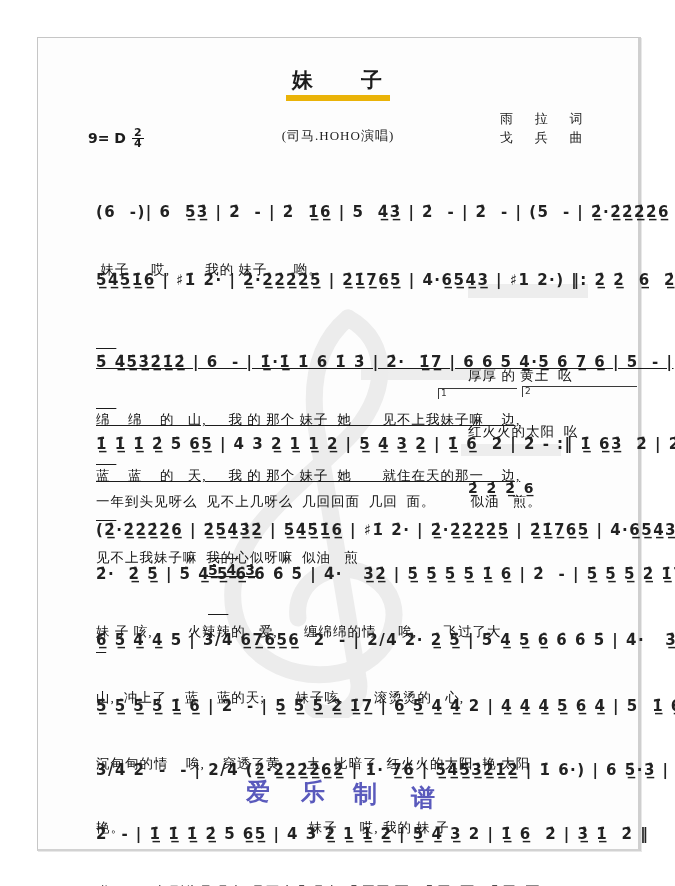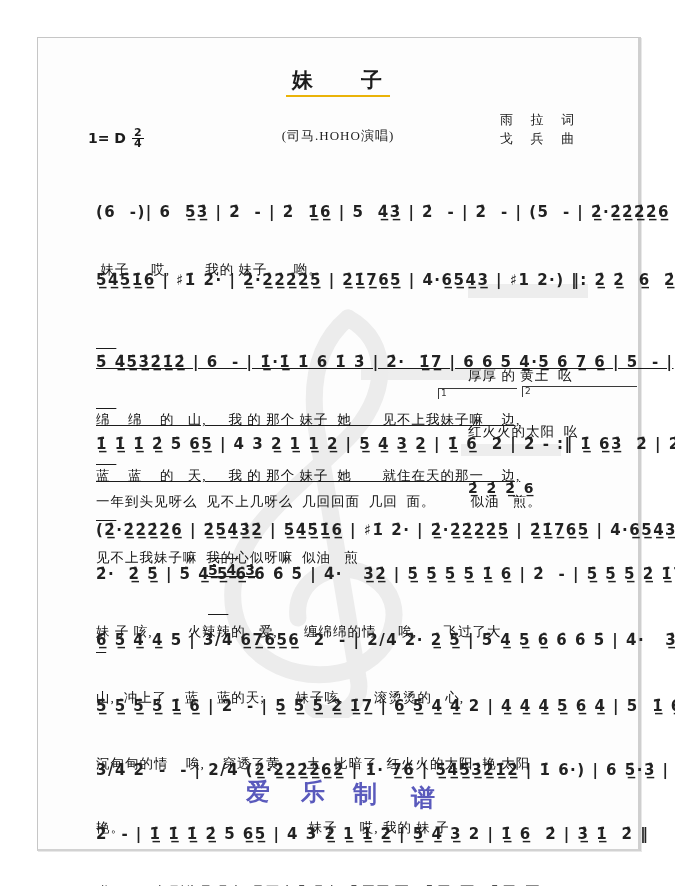--- a/index.html
+++ b/index.html
@@ -4,26 +4,26 @@
 <style>
   html,body{margin:0;padding:0;background:#ffffff;width:675px;height:886px;overflow:hidden;}
   body{font-family:"DejaVu Sans",sans-serif;color:#1c1c1c;}
   .sheet{position:absolute;left:37px;top:37px;width:600px;height:811px;background:#fdfdfd;
          border:1px solid #c6c6c6;border-right:3px solid #cfcfcf;border-bottom:2px solid #d2d2d2;
          box-shadow:1px 1px 0 #e8e8e8;}
   .streak{position:absolute;background:#e9e9e9;opacity:.8;z-index:0;}
   .clefwrap{position:absolute;left:105px;top:250px;z-index:0;}
   .hdr-title{position:absolute;top:28px;left:0;width:100%;text-align:center;z-index:1;}
   .hdr-title span{display:inline-block;font-size:21px;font-weight:bold;letter-spacing:2px;
-         border-bottom:2px solid #eab308;padding:0 6px 1px 6px;white-space:pre;
+         border-bottom:6px solid #eab308;padding:0 6px 1px 6px;white-space:pre;
          font-family:"Liberation Serif","DejaVu Serif",serif;}
   .hdr-sub{position:absolute;top:57px;left:0;width:100%;text-align:center;font-size:13px;
          letter-spacing:1px;z-index:1;font-family:"Liberation Serif","DejaVu Serif",serif;margin-top:32px;}
   .credits{position:absolute;left:462px;top:72px;font-size:13px;line-height:19px;letter-spacing:7px;
-         z-index:1;white-space:pre;font-family:Liberation Sans, sans-serif;}
+         z-index:1;white-space:pre;font-family:Liberation Mono, monospace;}
   .keysig{position:absolute;left:50px;top:90px;font-size:14px;font-weight:bold;z-index:1;}
   .frac{display:inline-flex;flex-direction:column;vertical-align:middle;margin-left:6px;
         font-size:11px;line-height:10px;text-align:center;}
   .frac .num{border-bottom:1px solid #111;padding:0 2px;}
   .system{position:absolute;left:58px;z-index:1;white-space:pre;}
   .notes{font-size:15px;font-weight:bold;letter-spacing:1.5px;color:#222;white-space:pre;
          line-height:22px;font-family:"DejaVu Sans",sans-serif;}
   .lyr{font-size:13.5px;letter-spacing:1px;line-height:18px;color:#101010;white-space:pre;
        font-family:"Liberation Serif","DejaVu Serif",serif;}
   .altnotes{font-size:14px;font-weight:bold;letter-spacing:2px;color:#222;white-space:pre;line-height:18px;}
@@ -52,21 +52,21 @@
     </svg>
   </div>
 
   <div class="hdr-title">
     <span>妹　　子</span>
   </div>
   <div class="hdr-sub">(司马.HOHO演唱)</div>
   <div class="credits"><span>雨 拉 词</span>
 <span>戈 兵 曲</span></div>
   <div class="keysig">
-    <span>1= D</span><span class="frac">
+    <span>9= D</span><span class="frac">
         <span class="num">2</span>
         <span>4</span>
       </span>
   </div>
 
   <div class="volta" style="left:400px;top:350px;width:76px;"><span>1</span></div>
   <div class="volta" style="left:484px;top:348px;width:112px;"><span>2</span></div>
 
   <div class="system" style="top:125px;">
     <div class="notes">(6  -)| 6  5̲̇3̲̇ | 2̇  - | 2̇  1̲̇6̲ | 5  4̲̇3̲̇ | 2̇  - | 2̇  - | (5  - | 2̲̇·2̲̇2̲̇2̲̇2̲̇6̲ | 2̲̇5̲̇4̲̇3̲̇2̲̇ |</div>

